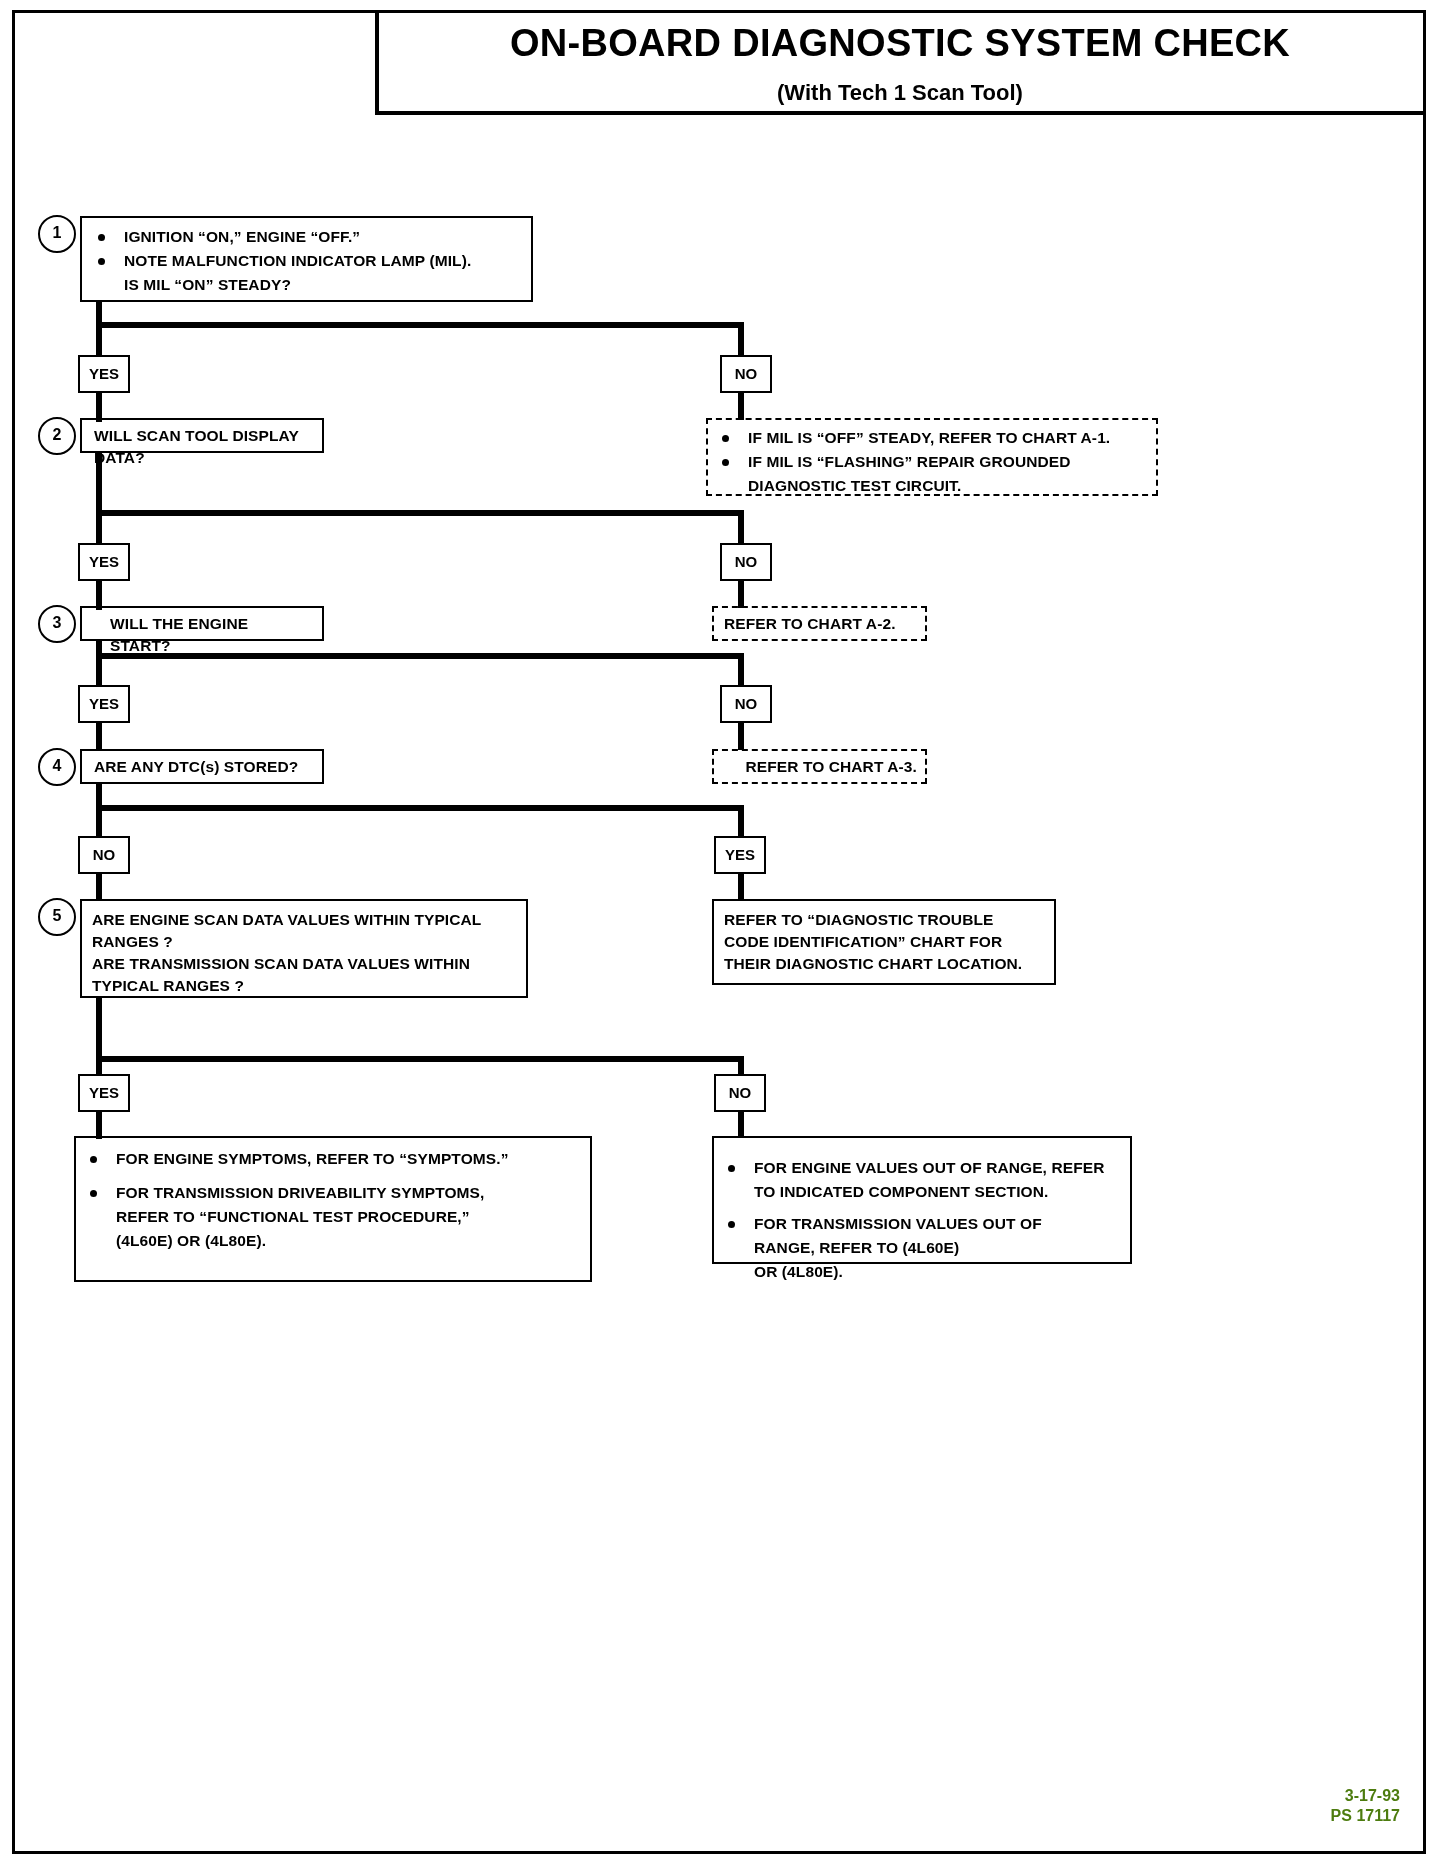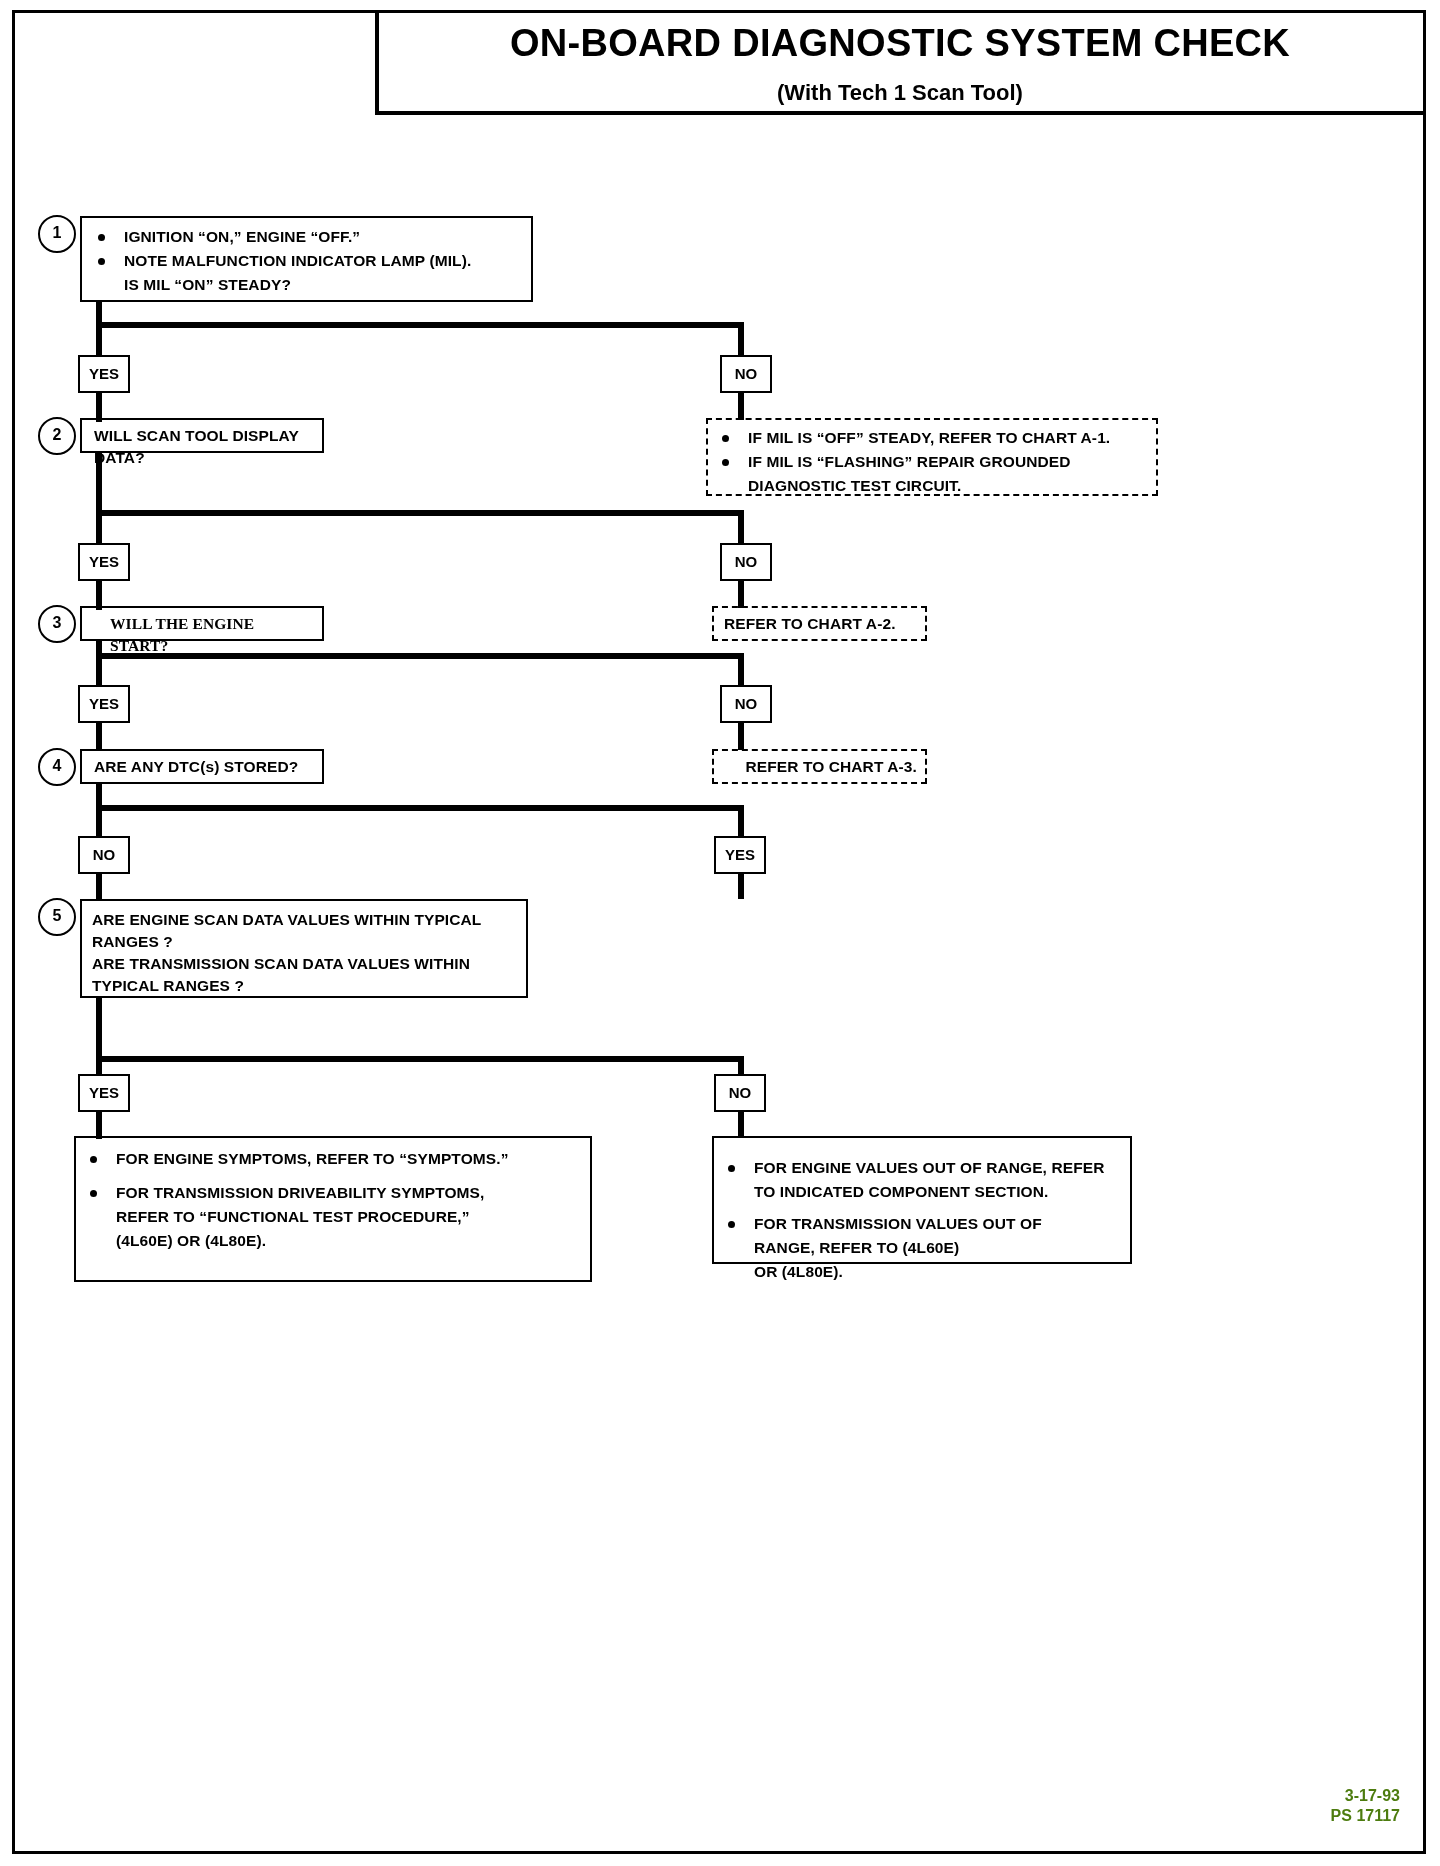--- a/index.html
+++ b/index.html
@@ -209,21 +209,21 @@
   <div class="vline" style="left:738px; top:510px; height:38px;"></div>
 
   <div class="yn" style="left:78px; top:543px;">YES</div>
   <div class="yn" style="left:720px; top:543px;">NO</div>
 
   <div class="vline" style="left:96px; top:580px; height:30px;"></div>
   <div class="vline" style="left:738px; top:580px; height:28px;"></div>
 
   <div class="step-num" style="left:38px; top:605px;">3</div>
   <div class="box" style="left:80px; top:606px; width:244px; height:35px;">
-    <div class="inner" style="padding:5px 10px 5px 28px;font-family:Liberation Serif, serif;">
+    <div class="inner" style="padding:5px 10px 5px 28px;">
       <span>WILL THE ENGINE START?</span>
     </div>
   </div>
 
   <div class="box dashed" style="left:712px; top:606px; width:215px; height:35px;">
     <div class="inner" style="padding:5px 8px 5px 10px;">
       <span>REFER TO CHART A-2.</span>
     </div>
   </div>
 
@@ -263,20 +263,27 @@
   <div class="step-num" style="left:38px; top:898px;">5</div>
   <div class="box" style="left:80px; top:899px; width:448px; height:99px;">
     <div class="inner plain-lines" style="padding:8px 8px 8px 10px;">
       <div>ARE ENGINE SCAN DATA VALUES WITHIN TYPICAL</div>
       <div>RANGES ?</div>
       <div>ARE TRANSMISSION SCAN DATA VALUES WITHIN</div>
       <div>TYPICAL RANGES ?</div>
     </div>
   </div>
 
+  <div class="box" style="left:712px; top:899px; width:344px; height:86px;">
+    <div class="inner plain-lines" style="padding:8px 8px 8px 10px;">
+      <div>REFER TO “DIAGNOSTIC TROUBLE</div>
+      <div>CODE IDENTIFICATION” CHART FOR</div>
+      <div>THEIR DIAGNOSTIC CHART LOCATION.</div>
+    </div>
+  </div>
 
   <div class="vline" style="left:96px; top:998px; height:84px;"></div>
   <div class="hline" style="left:96px; top:1056px; width:648px;"></div>
   <div class="vline" style="left:738px; top:1056px; height:38px;"></div>
 
   <div class="yn" style="left:78px; top:1074px;">YES</div>
   <div class="yn" style="left:714px; top:1074px;">NO</div>
 
   <div class="vline" style="left:96px; top:1111px; height:28px;"></div>
   <div class="vline" style="left:738px; top:1111px; height:26px;"></div>

